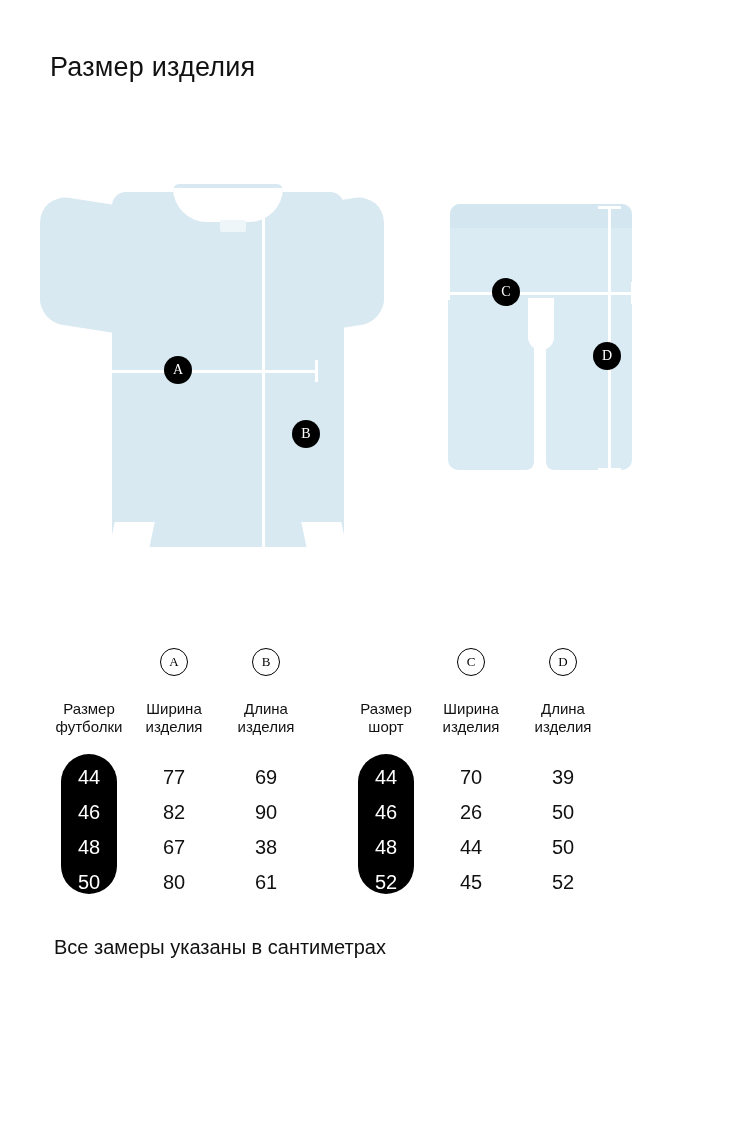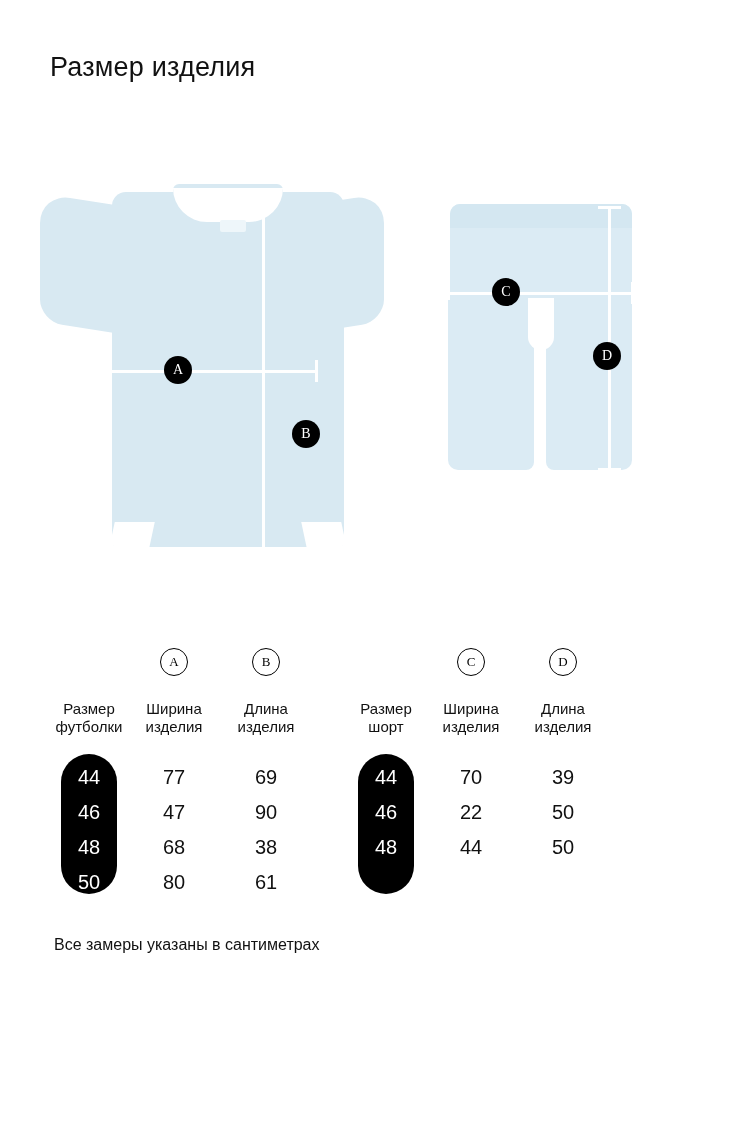--- a/index.html
+++ b/index.html
@@ -282,21 +282,21 @@
     width: 56px;
     border-radius: 28px;
     background: #000000;
     z-index: 1;
   }
 
   .footnote {
     position: absolute;
     left: 54px;
     top: 936px;
-    font-size: 16px;
+    font-size: 20px;
     color: #111;
   }
 </style>
 </head>
 <body>
 
 <div class="page-title">Размер изделия</div>
 
 <div class="illustration">
 
@@ -377,26 +377,26 @@
           <div class="size-pill" style="left:11px; top:0px; height:140px;"></div>
         </td>
           </tr>
         <tr>
           <td class="size-cell">44</td>
           <td class="val-cell">77</td>
           <td class="val-cell">69</td>
         </tr>
         <tr>
           <td class="size-cell">46</td>
-          <td class="val-cell">47</td>
+          <td class="val-cell">82</td>
           <td class="val-cell">90</td>
         </tr>
         <tr>
           <td class="size-cell">48</td>
-          <td class="val-cell">68</td>
+          <td class="val-cell">67</td>
           <td class="val-cell">38</td>
         </tr>
         <tr>
           <td class="size-cell">50</td>
           <td class="val-cell">80</td>
           <td class="val-cell">61</td>
         </tr>
       </tbody>
     </table>
   </div>
@@ -432,26 +432,31 @@
           <div class="size-pill" style="left:11px; top:0px; height:140px;"></div>
         </td>
           </tr>
         <tr>
           <td class="size-cell">44</td>
           <td class="val-cell">70</td>
           <td class="val-cell">39</td>
         </tr>
         <tr>
           <td class="size-cell">46</td>
-          <td class="val-cell">22</td>
+          <td class="val-cell">26</td>
           <td class="val-cell">50</td>
         </tr>
         <tr>
           <td class="size-cell">48</td>
           <td class="val-cell">44</td>
           <td class="val-cell">50</td>
+        </tr>
+        <tr>
+          <td class="size-cell">52</td>
+          <td class="val-cell">45</td>
+          <td class="val-cell">52</td>
         </tr>
       </tbody>
     </table>
   </div>
 </div>
 
 <div class="footnote">Все замеры указаны в сантиметрах</div>
 
 </body></html>

